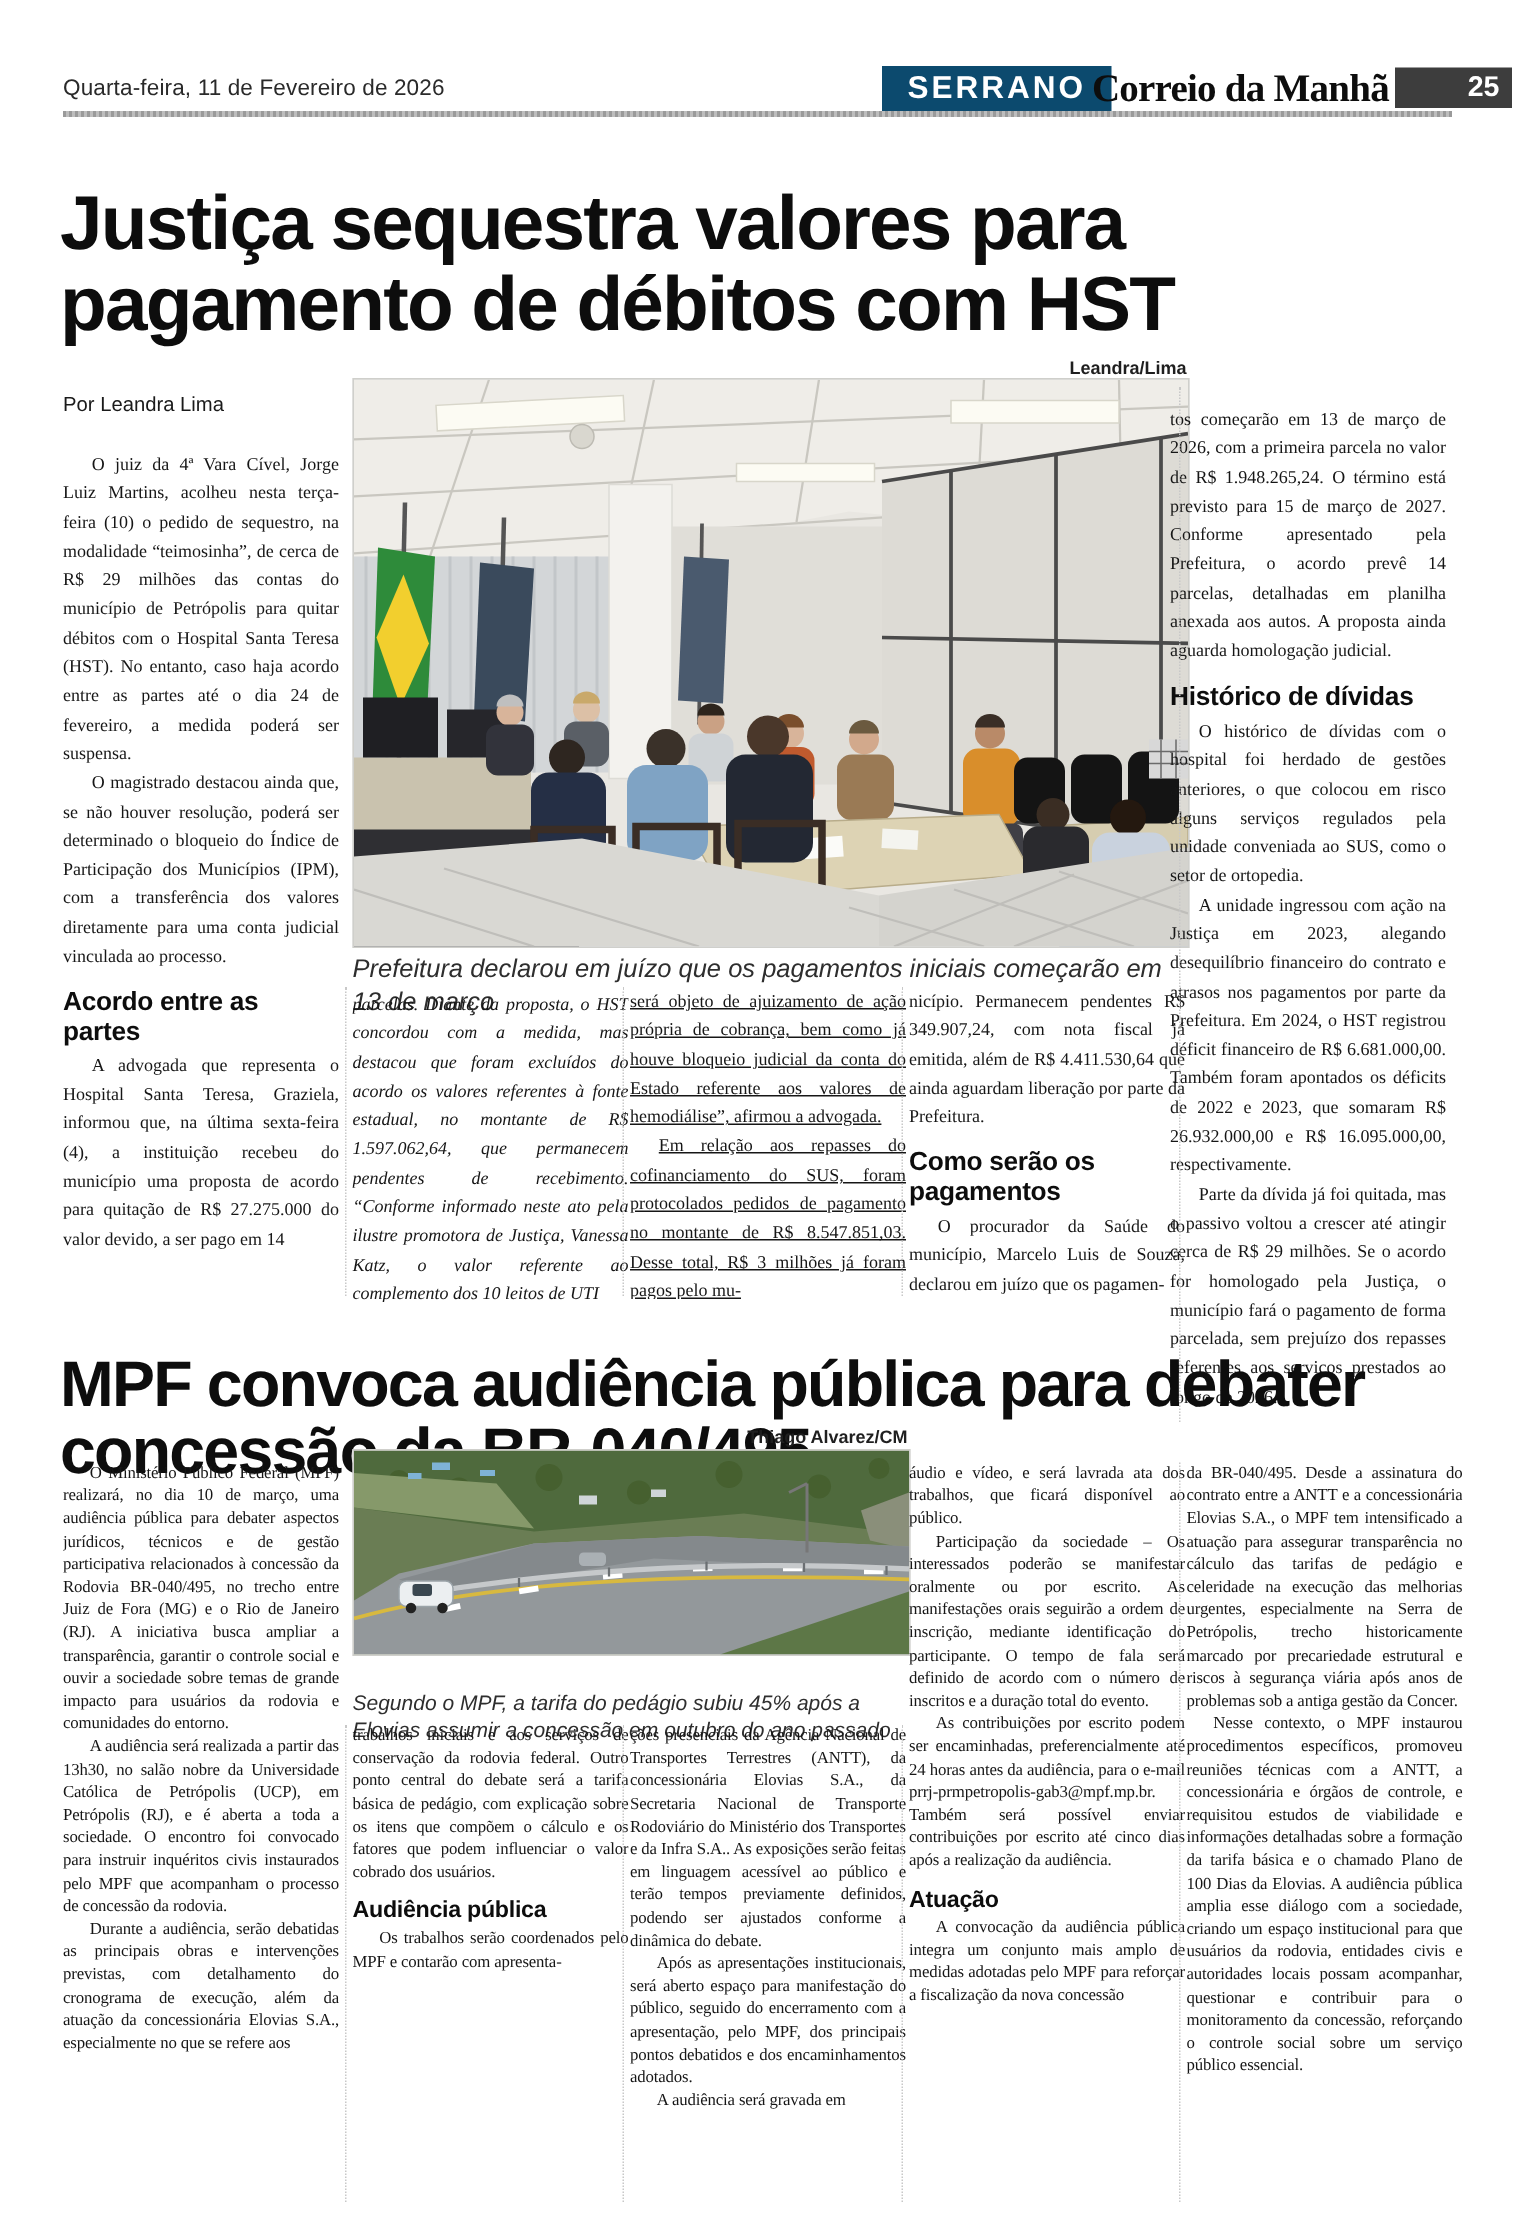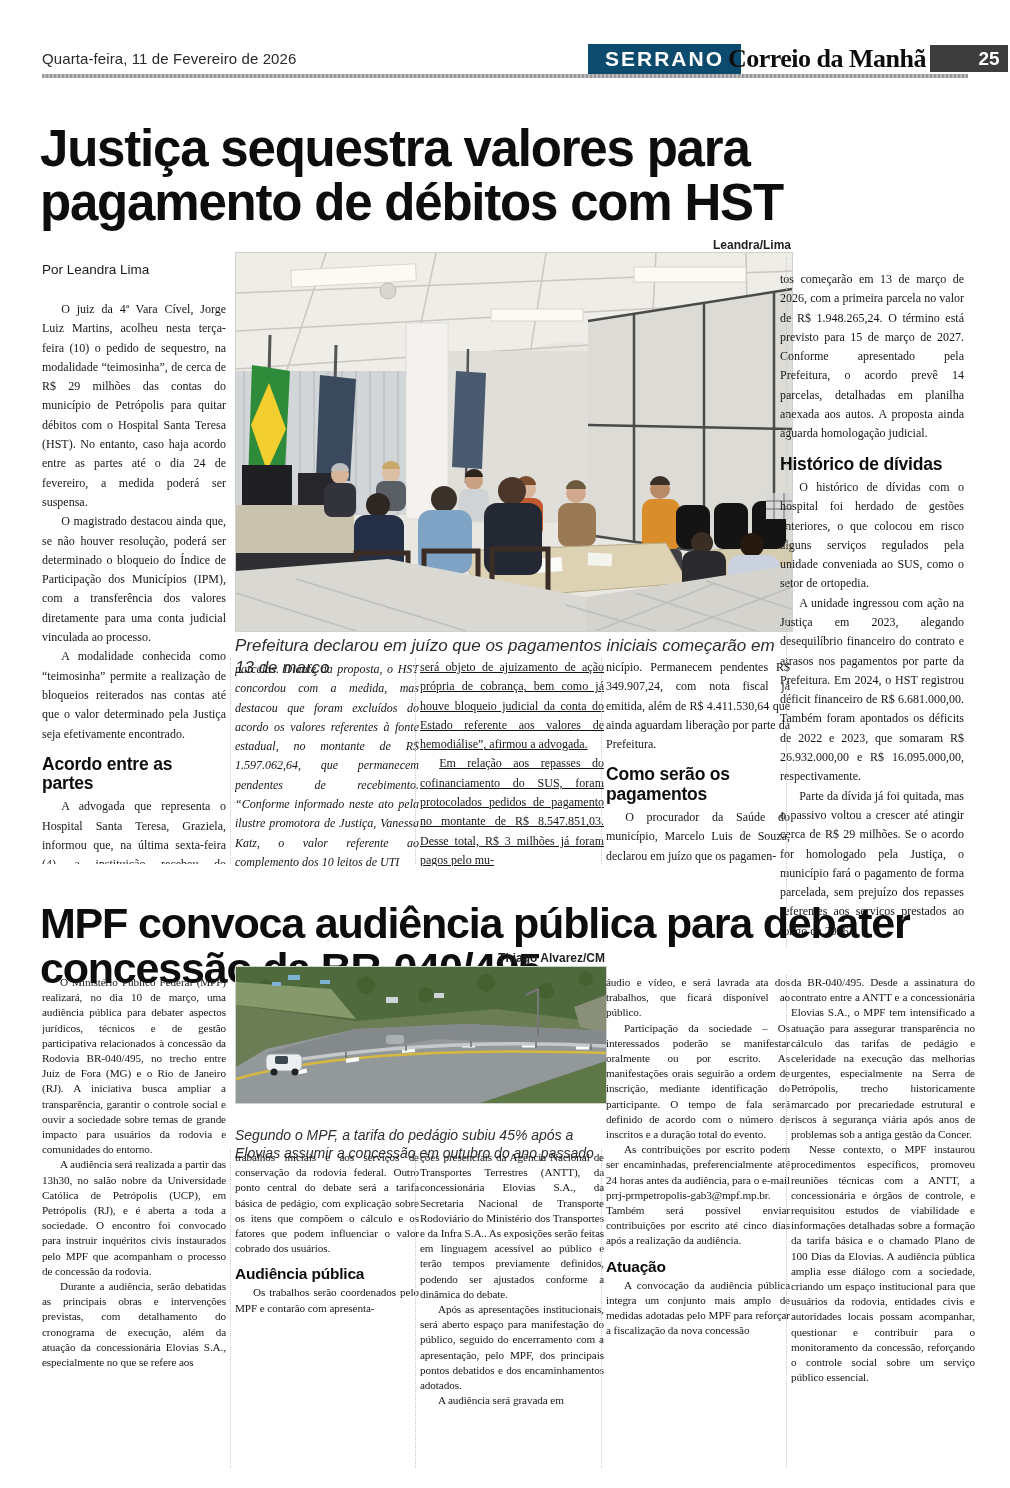--- a/index.html
+++ b/index.html
@@ -210,21 +210,20 @@
         <line x1="360" y1="378" x2="480" y2="330"></line>
           <line x1="440" y1="378" x2="556" y2="334"></line>
       </g>
     </svg>
   </div>
   <div class="caption" id="a1-caption">Prefeitura declarou em juízo que os pagamentos iniciais começarão em 13 de março</div>
 
   <div class="col a1" id="a1-col1">
       <p class="bp">O juiz da 4ª Vara Cível, Jorge Luiz Martins, acolheu nesta terça-feira (10) o pedido de sequestro, na modalidade “teimosinha”, de cerca de R$ 29 milhões das contas do município de Petrópolis para quitar débitos com o Hospital Santa Teresa (HST). No entanto, caso haja acordo entre as partes até o dia 24 de fevereiro, a medida poderá ser suspensa.</p>
       <p class="bp">O magistrado destacou ainda que, se não houver resolução, poderá ser determinado o bloqueio do Índice de Participação dos Municípios (IPM), com a transferência dos valores diretamente para uma conta judicial vinculada ao processo.</p>
-      <p class="bp">A modalidade conhecida como “teimosinha” permite a realização de bloqueios reiterados nas contas até que o valor determinado pela Justiça seja efetivamente encontrado.</p>
       <h3 class="colhead">Acordo entre as partes</h3>
       <p class="bp">A advogada que representa o Hospital Santa Teresa, Graziela, informou que, na última sexta-feira (4), a instituição recebeu do município uma proposta de acordo para quitação de R$ 27.275.000 do valor devido, a ser pago em 14</p>
     </div>
   <div class="col a1" id="a1-col2">
       <p class="bp ni">parcelas. Diante da proposta, o HST concordou com a medida, mas destacou que foram excluídos do acordo os valores referentes à fonte estadual, no montante de R$ 1.597.062,64, que permanecem pendentes de recebimento. “Conforme informado neste ato pela ilustre promotora de Justiça, Vanessa Katz, o valor referente ao complemento dos 10 leitos de UTI</p>
     </div>
   <div class="col a1" id="a1-col3">
       <p class="bp ni">será objeto de ajuizamento de ação própria de cobrança, bem como já houve bloqueio judicial da conta do Estado referente aos valores de hemodiálise”, afirmou a advogada.</p>
       <p class="bp">Em relação aos repasses do cofinanciamento do SUS, foram protocolados pedidos de pagamento no montante de R$ 8.547.851,03. Desse total, R$ 3 milhões já foram pagos pelo mu-</p>
     </div>

